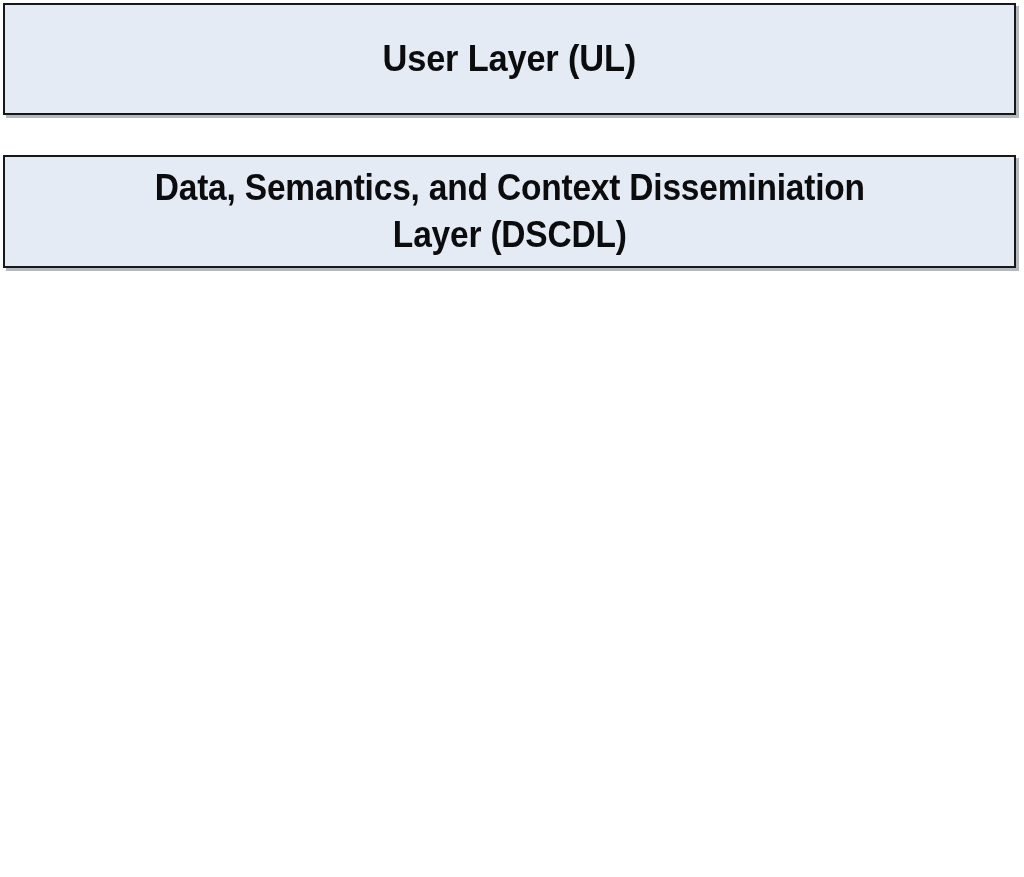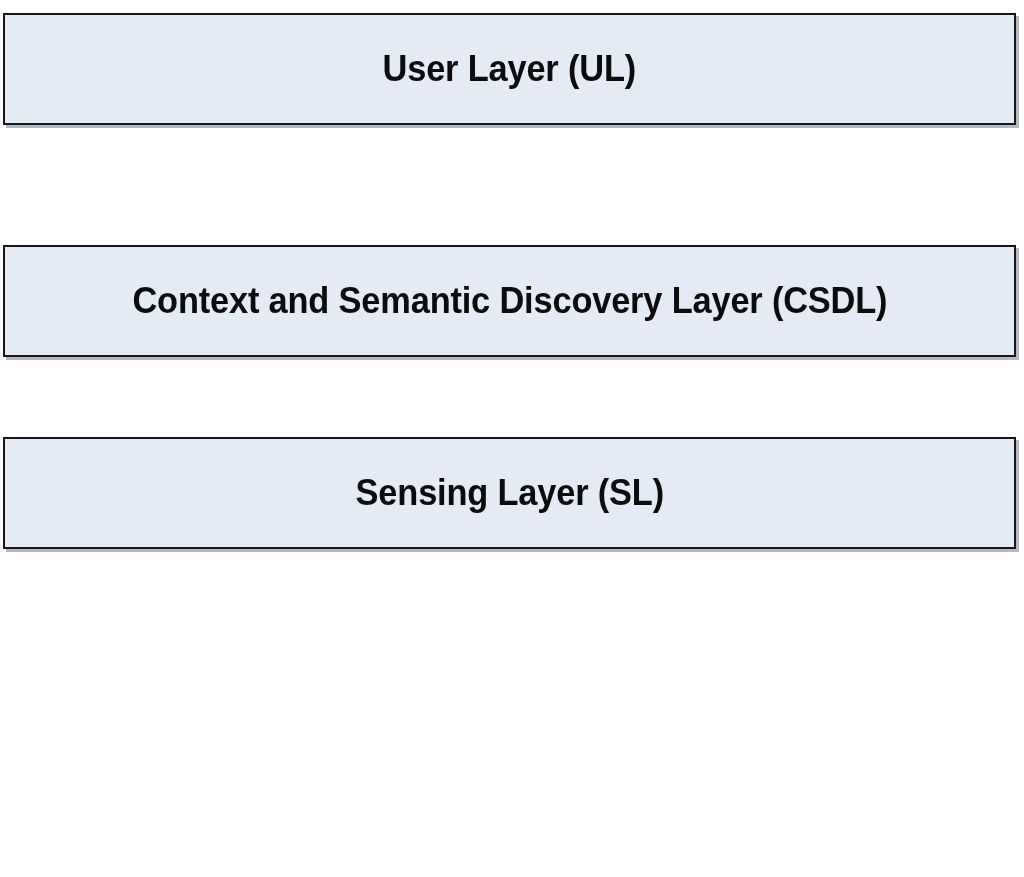--- a/index.html
+++ b/index.html
@@ -14,21 +14,21 @@
     height: 877px;
     font-family: "Liberation Sans", "DejaVu Sans", sans-serif;
     overflow: hidden;
   }
 
   #layer-stack {
     position: relative;
     width: 1024px;
     height: 877px;
     box-sizing: border-box;
-    padding: 13px 8px 7px 3px;
+    padding: 3px 8px 7px 3px;
     display: flex;
     flex-direction: column;
     justify-content: flex-start;
   }
 
   .layer-box {
     position: relative;
     box-sizing: border-box;
     width: 1013px;
     background: #e4ebf5;
@@ -77,32 +77,30 @@
 <body>
 
 <div id="layer-stack">
 
   <div class="layer-box h-single">
     <span class="layer-label">User Layer (UL)</span>
   </div>
 
   <div class="layer-gap"></div>
 
-
-  <div class="layer-gap"></div>
-
-
-  <div class="layer-gap"></div>
-
-  <div class="layer-box h-single">
-    <span class="layer-label">Context and Semantic Discovery Layer (CSDL)</span>
+  <div class="layer-box h-double">
+    <span class="layer-label wrapped">Data, Semantics, and Context Disseminiation
+Layer (DSCDL)</span>
   </div>
 
   <div class="layer-gap"></div>
 
 
   <div class="layer-gap"></div>
 
-  <div class="layer-box h-single">
-    <span class="layer-label">Sensing Layer (SL)</span>
-  </div>
+
+  <div class="layer-gap"></div>
+
+
+  <div class="layer-gap"></div>
+
 
 </div>
 
 </body></html>

